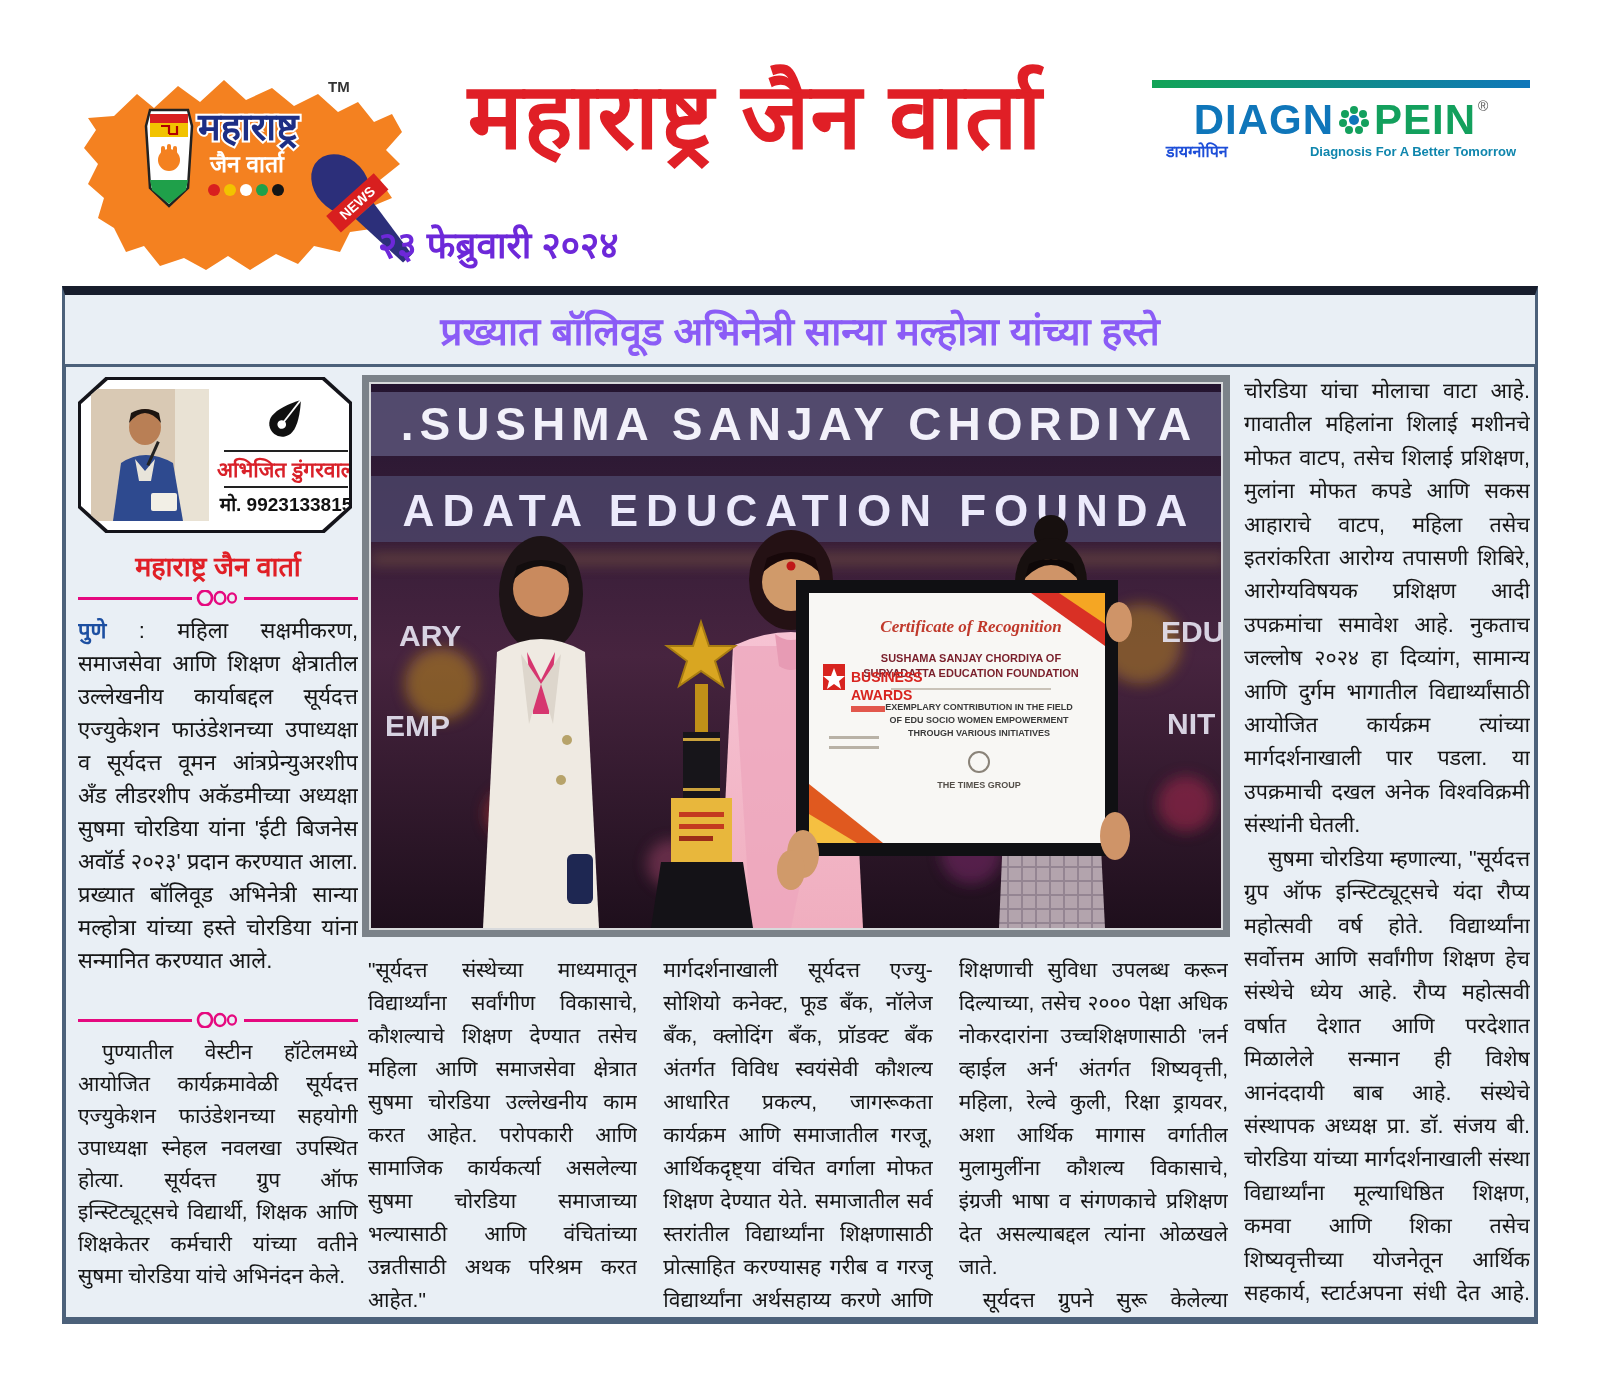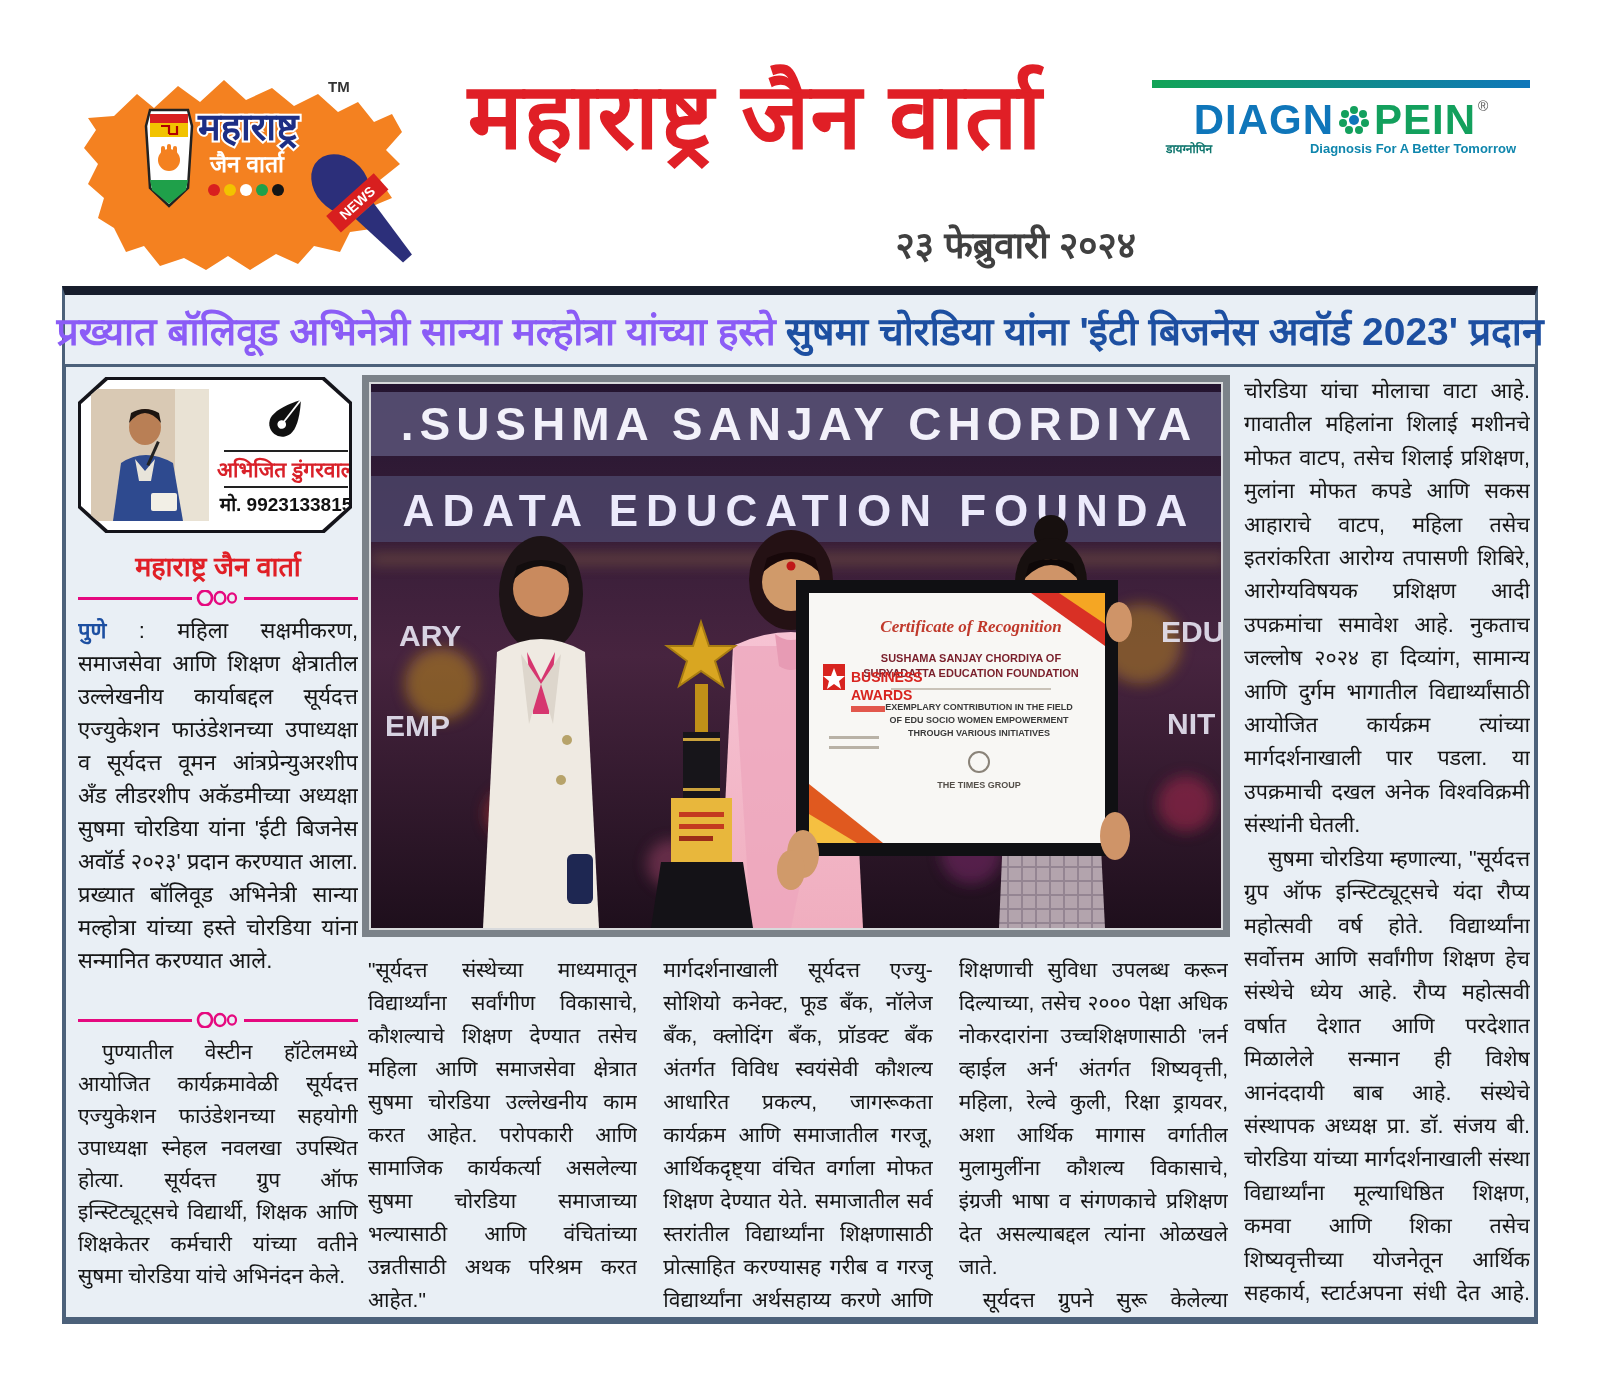--- a/index.html
+++ b/index.html
@@ -4,31 +4,31 @@
 <style>
   html,body{margin:0;padding:0;background:#ffffff;}
   body{font-family:"Liberation Sans",sans-serif;}
   .page{position:relative;width:1600px;height:1377px;background:#ffffff;overflow:hidden;}
 
   
   .logo{position:absolute;left:62px;top:48px;width:370px;height:225px;}
   .logo svg{position:absolute;left:0;top:0;}
   .masthead-title{position:absolute;left:370px;top:66px;width:770px;text-align:center;
     font-size:92px;font-weight:700;color:#e01f26;letter-spacing:1px;line-height:1.1;white-space:nowrap;}
-  .date-line{position:absolute;left:366px;top:218px;width:770px;text-align:right;
-    font-size:37px;font-weight:700;color:#404040;}
+  .date-line{position:absolute;left:378px;top:218px;width:770px;text-align:left;
+    font-size:37px;font-weight:700;color:#6d28d9;}
 
   .ad{position:absolute;left:1152px;top:80px;width:378px;}
   .ad-topbar{height:8px;background:linear-gradient(90deg,#12a356,#0f76ba);}
   .ad-logo-row{display:flex;align-items:center;justify-content:center;margin-top:8px;gap:2px;}
   .ad-brand-left{font-size:42px;font-weight:700;color:#0f76ba;letter-spacing:1px;}
   .ad-brand-right{font-size:42px;font-weight:700;color:#13a05d;letter-spacing:1px;}
   .ad-reg{font-size:14px;color:#555;align-self:flex-start;margin-top:2px;}
   .ad-sub-row{display:flex;justify-content:space-between;align-items:center;padding:0 14px;margin-top:-4px;}
-  .ad-dev{font-size:12px;color:#0f766e;font-weight:700;}
+  .ad-dev{font-size:16px;color:#1d4ed8;font-weight:700;}
   .ad-tagline{font-size:13px;color:#0f86ad;font-weight:700;}
   .ad-banner{margin-top:8px;height:56px;background:linear-gradient(90deg,#0d9a50,#0d76bb);
     display:flex;align-items:center;justify-content:center;color:#fff;font-size:35px;font-weight:700;}
 
   
   .headline-bar{position:absolute;left:62px;top:286px;width:1476px;height:78px;box-sizing:border-box;
     background:#e9eff5;border-top:9px solid #171d2c;border-left:3px solid #4c617a;border-right:3px solid #4c617a;
     display:flex;align-items:center;justify-content:center;white-space:nowrap;font-weight:700;font-size:39px;}
   .headline-black{color:#8b5cf6;}
   .headline-blue{color:#1d4fa1;margin-left:10px;}
@@ -142,21 +142,20 @@
       <span class="ad-reg">®</span>
     </div>
     <div class="ad-sub-row">
       <span class="ad-dev">डायग्नोपिन</span>
       <span class="ad-tagline">Diagnosis For A Better Tomorrow</span>
     </div>
   </div>
 
   <div class="headline-bar">
     <span class="headline-black">प्रख्यात बॉलिवूड अभिनेत्री सान्या मल्होत्रा यांच्या हस्ते</span>
-    <span class="headline-blue">सुषमा चोरडिया यांना 'ईटी बिजनेस अवॉर्ड 2023' प्रदान</span>
   </div>
 
   <div class="content">
 
     <div class="sidebar">
       <div class="author-box-outer">
         <div class="author-box">
           <div class="author-photo">
             <svg width="118" height="132" viewBox="0 0 118 132">
               <rect width="118" height="132" fill="#d9c9b4"></rect>

